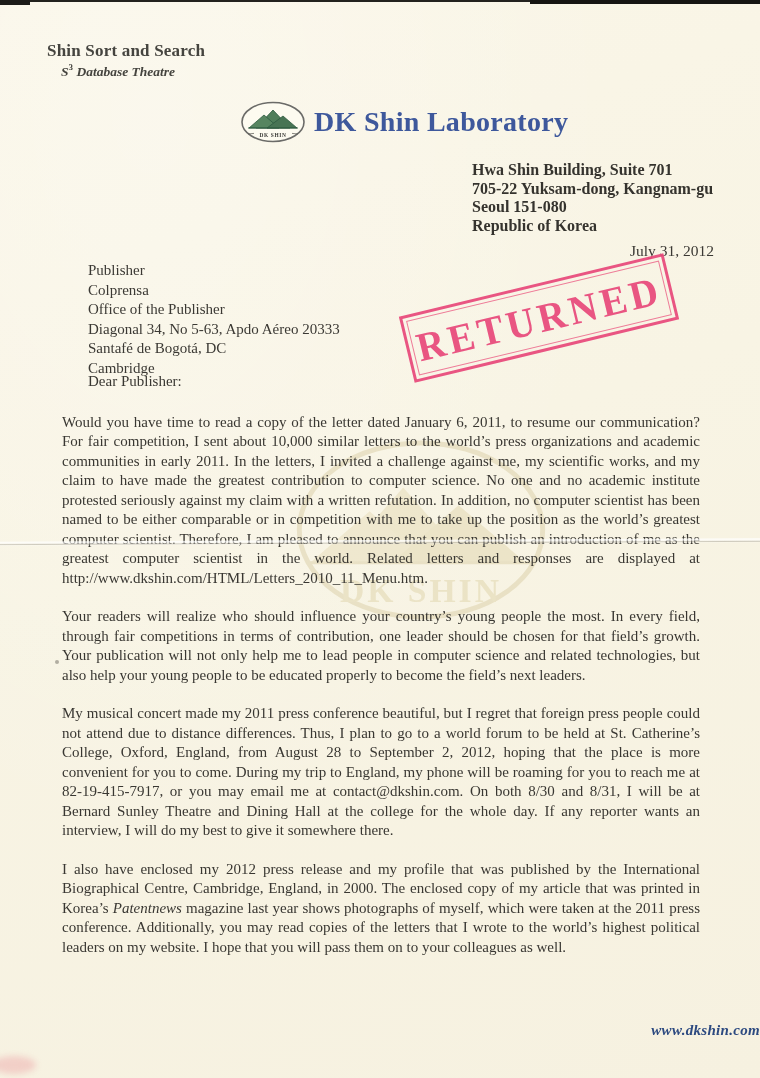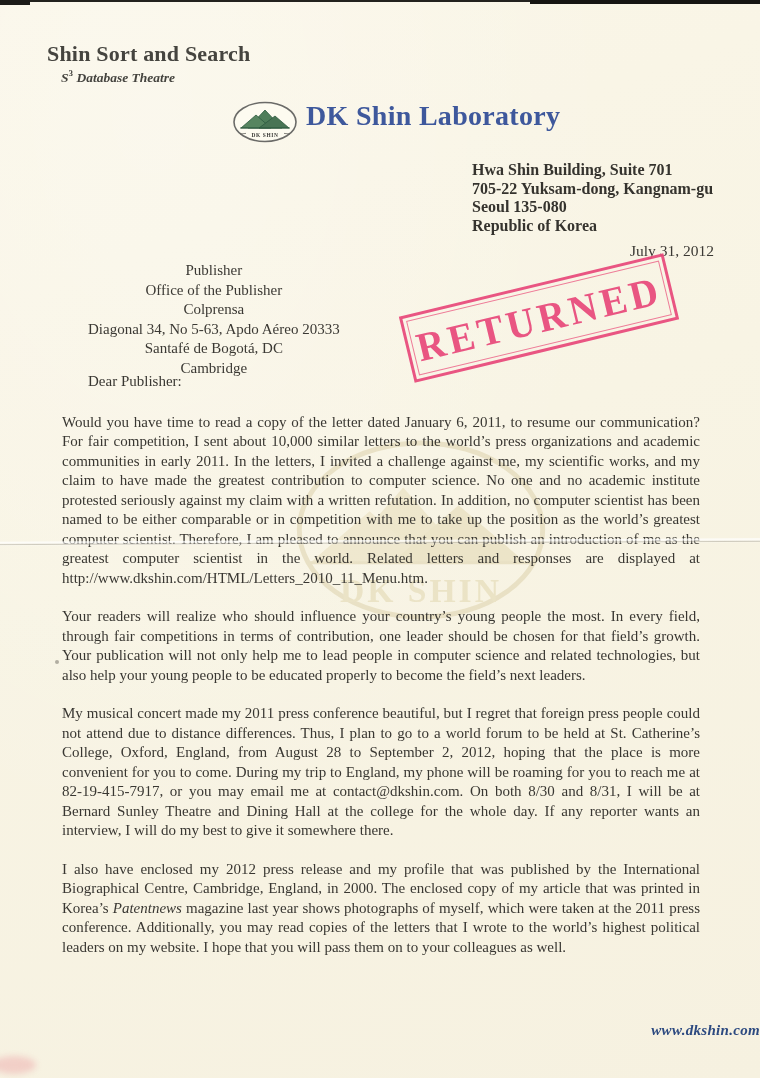--- a/index.html
+++ b/index.html
@@ -20,30 +20,30 @@
     transform:rotate(-0.25deg);
     background:linear-gradient(180deg, rgba(255,255,255,.85) 0%, rgba(255,255,255,.55) 45%, rgba(158,154,143,.45) 75%, rgba(255,255,255,.35) 100%);
   }
   .smudge{
     position:absolute;left:-8px;top:1056px;width:44px;height:18px;border-radius:50%;
     background:rgba(236,154,160,.4);filter:blur(3px);z-index:5;
   }
   .speck{position:absolute;left:55px;top:660px;width:4px;height:4px;border-radius:50%;background:rgba(120,115,105,.55);z-index:2;}
   
   .brand{position:absolute;left:47px;top:41px;z-index:2;color:#45443f;}
-  .brand-line1{font-weight:bold;font-size:22px;letter-spacing:.2px;}
+  .brand-line1{font-weight:bold;font-size:17px;letter-spacing:.2px;}
   .brand-line2{font-weight:bold;font-style:italic;font-size:13.5px;margin-left:14px;margin-top:1px;}
   .brand-line2 sup{font-size:9px;font-style:normal;}
-  .logo-row{position:absolute;left:232px;top:100px;z-index:2;display:flex;align-items:flex-start;}
+  .logo-row{position:absolute;left:240px;top:100px;z-index:2;display:flex;align-items:center;}
   .logo-svg{width:66px;height:44px;display:block;}
   .lab-title{font-size:28px;font-weight:bold;color:#3e589c;margin-left:8px;letter-spacing:.3px;white-space:nowrap;}
   
   .sender{position:absolute;left:472px;top:161px;z-index:2;font-weight:bold;font-size:16px;line-height:18.6px;color:#35332e;}
   .dateline{position:absolute;left:588px;top:242px;z-index:2;font-size:15.5px;color:#3b3934;margin-left:42px;}
-  .recipient{position:absolute;left:88px;top:261px;z-index:2;font-size:15px;line-height:19.6px;color:#3b3934;text-align:center;}
+  .recipient{position:absolute;left:88px;top:261px;z-index:2;font-size:15px;line-height:19.6px;color:#3b3934;}
   
   .stamp{
     position:absolute;left:403px;top:284px;width:266px;height:62px;z-index:4;
     transform:rotate(-13.5deg);
     border:3px solid #e8487a;
     outline:1px solid rgba(235,90,130,.85);outline-offset:-7px;
     display:flex;align-items:center;justify-content:center;
     opacity:.92;
   }
   .stamp-text{
@@ -100,30 +100,30 @@
       <line x1="8" y1="34" x2="14" y2="33.4" stroke="#55544f" stroke-width="0.7"></line>
       <line x1="52" y1="33.4" x2="58" y2="34" stroke="#55544f" stroke-width="0.7"></line>
       <text x="33" y="36.5" text-anchor="middle" font-family="Liberation Serif, serif" font-weight="bold" font-size="5.4" letter-spacing="0.6" fill="#3a3a36">DK SHIN</text>
     </svg>
     <div class="lab-title">DK Shin Laboratory</div>
   </div>
 
   <div class="sender">
     <div>Hwa Shin Building, Suite 701</div>
     <div>705-22 Yuksam-dong, Kangnam-gu</div>
-    <div>Seoul 135-080</div>
+    <div>Seoul 151-080</div>
     <div>Republic of Korea</div>
   </div>
 
   <div class="dateline">July 31, 2012</div>
 
   <div class="recipient">
     <div>Publisher</div>
+    <div>Colprensa</div>
     <div>Office of the Publisher</div>
-    <div>Colprensa</div>
     <div>Diagonal 34, No 5-63, Apdo Aéreo 20333</div>
     <div>Santafé de Bogotá, DC</div>
     <div>Cambridge</div>
   </div>
 
   <div class="stamp">
     <span class="stamp-text">RETURNED</span>
   </div>
 
   <div class="letter-body">

